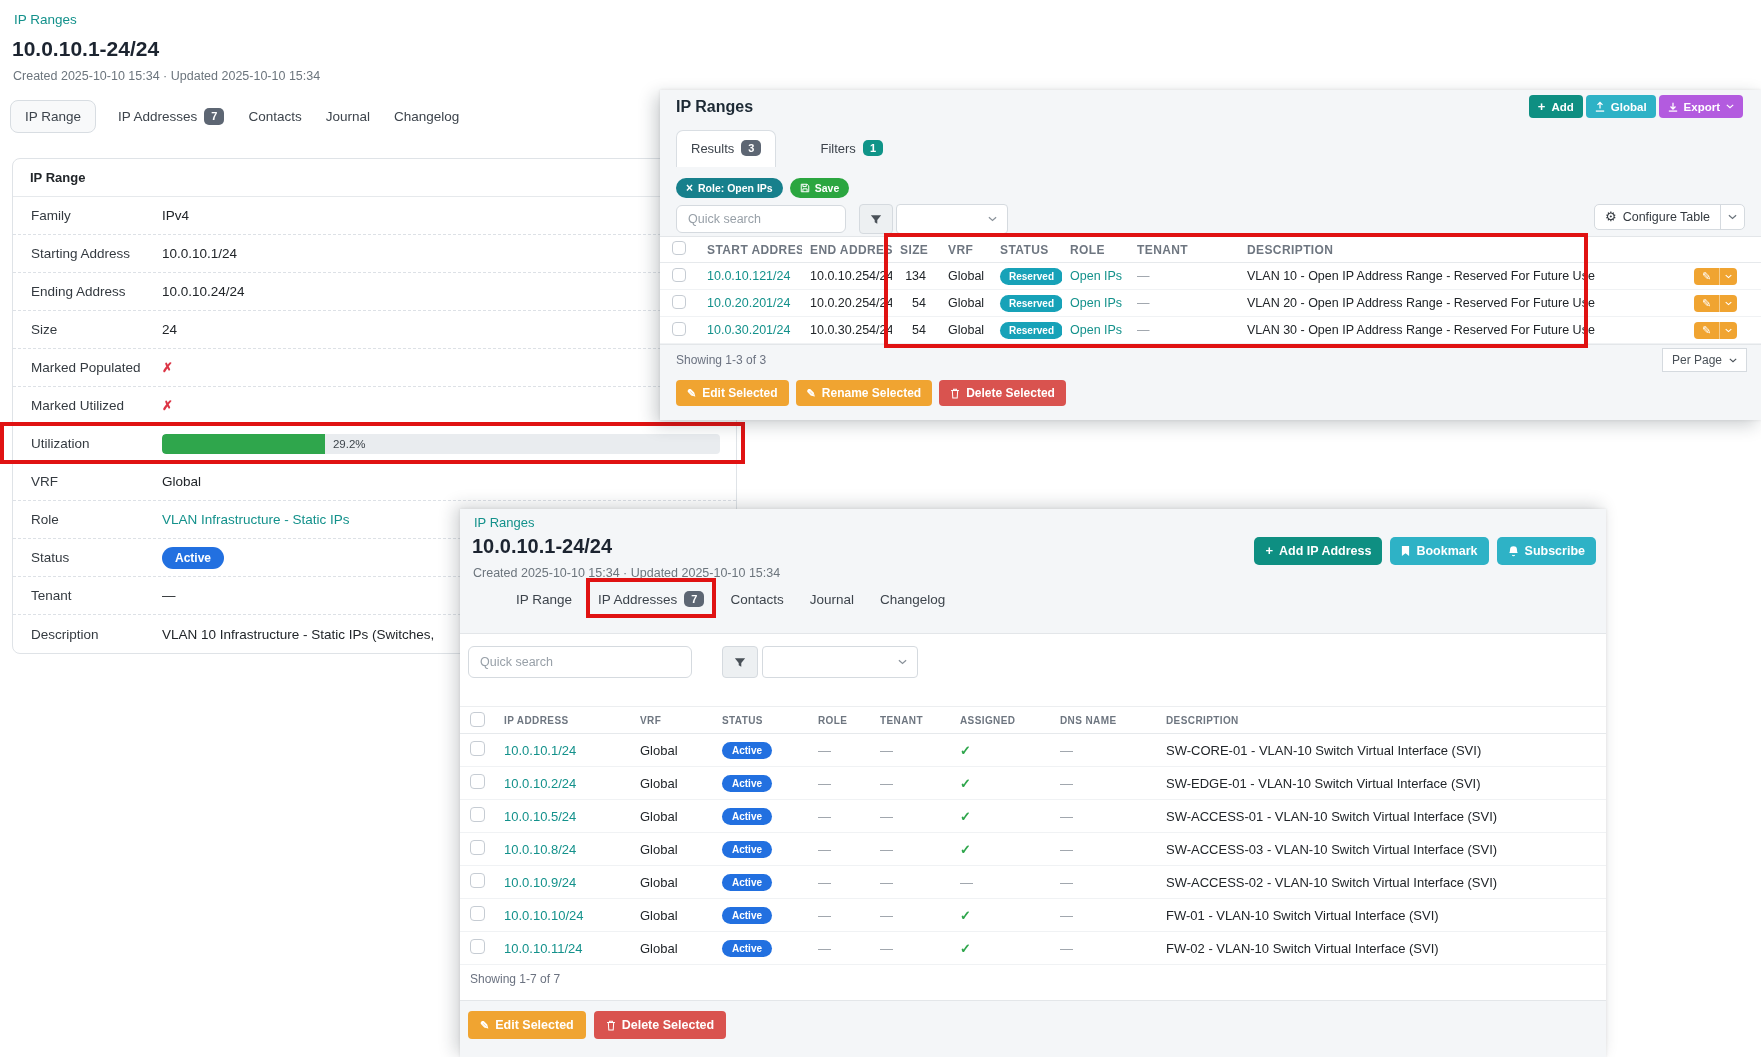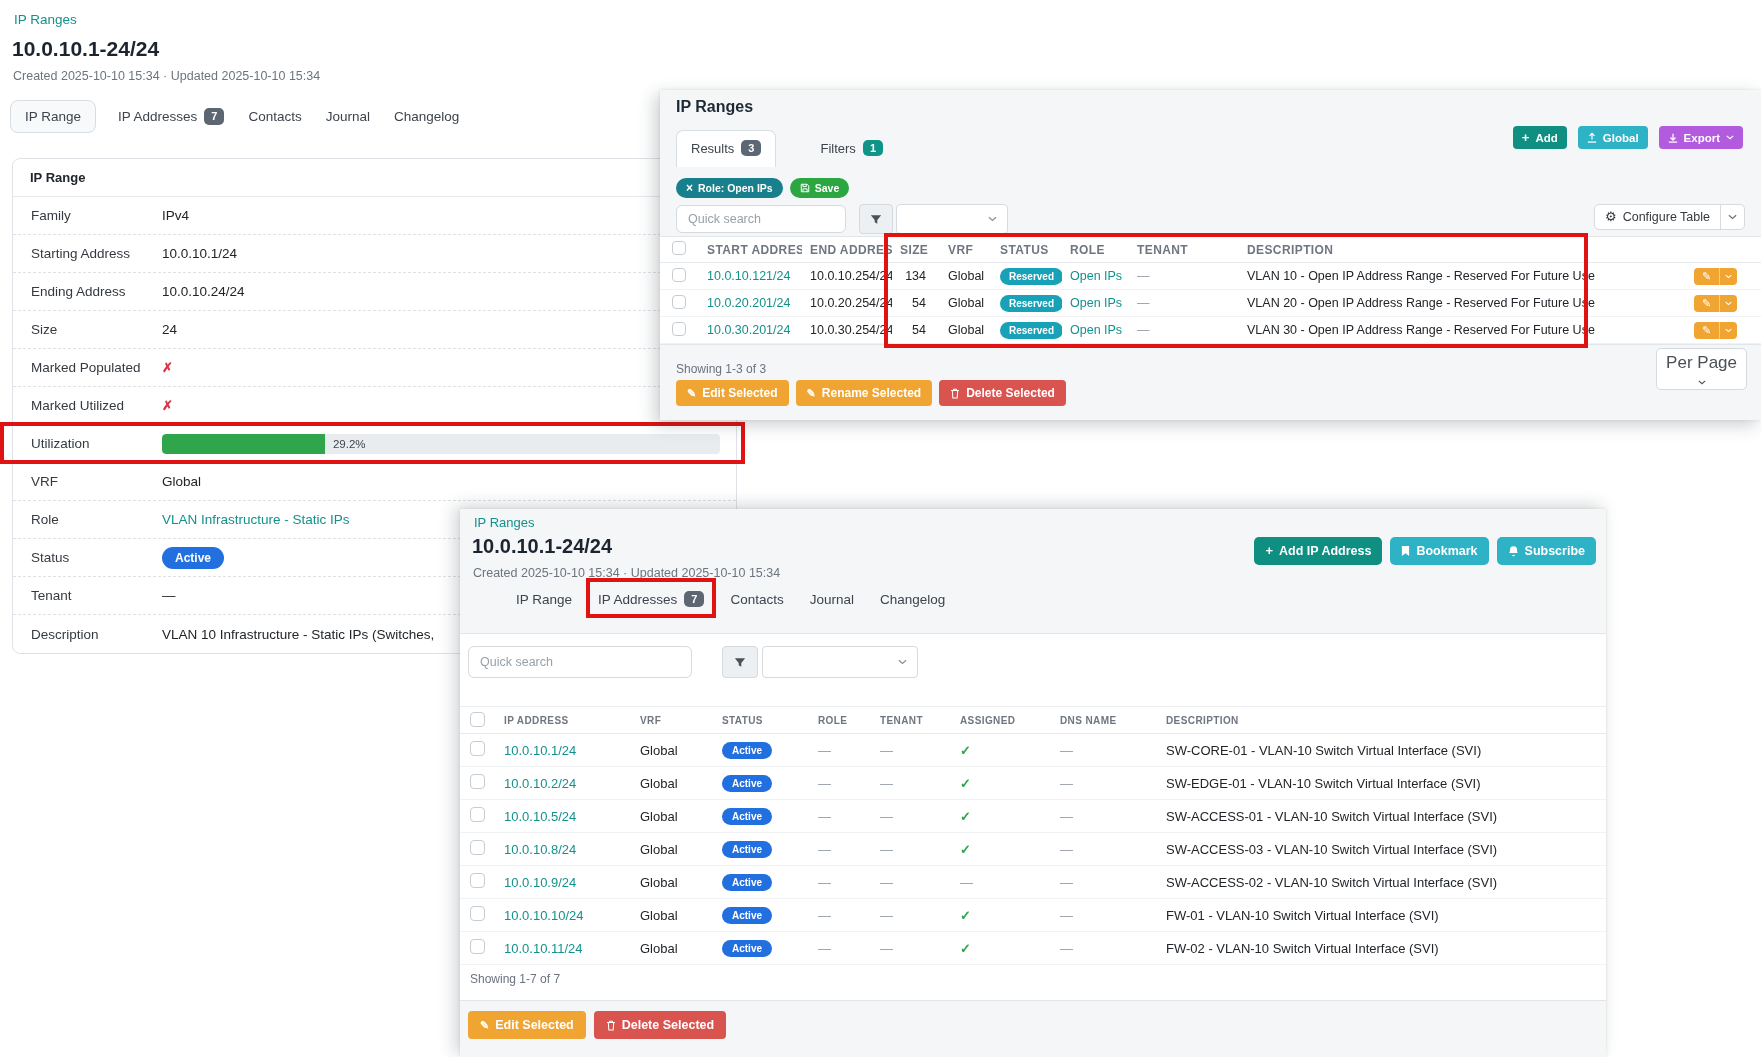--- a/index.html
+++ b/index.html
@@ -44,21 +44,21 @@
   .pd-value { color:#212529; padding-right:16px; }
   .cross { color:var(--cross-red,#dc3545); font-weight:700; font-size:13px; }
   .track { height:20px; background:#e9ecef; border-radius:4px; display:flex; align-items:center; margin-right:16px; overflow:hidden; }
   .fill { height:100%; background:var(--progress-green,#2fa64c); border-radius:4px 0 0 4px; }
   .plabel { margin-left:8px; font-size:11.5px; color:#3e454c; white-space:nowrap; }
   .annot-util { left:-13px; right:-9px; top:-3px; bottom:-2px; }
 
   
   .panel-list { position:absolute; left:660px; top:90px; width:1101px; height:330px; background:#f4f6f8; z-index:2; box-shadow:-5px 5px 16px rgba(25,35,45,.22), 0 0 3px rgba(25,35,45,.10); }
   .pl-title { position:absolute; left:16px; top:8px; font-size:16px; font-weight:700; color:#1d2a35; }
-  .pl-actions { position:absolute; right:18px; top:5px; display:flex; gap:11px;margin-top:31px; }
+  .pl-actions { position:absolute; right:18px; top:5px; display:flex; gap:3px; }
   .btn-sm { font-size:11.5px; padding:5px 9px; }
   .btn-add { background:var(--btn-add,#0e8f82); }
   .btn-cyan { background:var(--btn-cyan,#2eb2c6); }
   .btn-export { background:var(--btn-export,#b35bdf); }
   .pl-tabs { position:absolute; left:16px; top:40px; display:flex; align-items:flex-end; font-size:13px; color:#3d444c;gap:20px; }
   .pl-tab-active { background:#fff; border:1px solid #d9dee3; border-bottom:none; border-radius:7px 7px 0 0; padding:9px 14px 11px; display:inline-flex; align-items:center; cursor:pointer; }
   .pl-tab { padding:9px 6px 11px; margin-left:18px; display:inline-flex; align-items:center; cursor:pointer; }
   .pl-chips { position:absolute; left:16px; top:88px; display:flex; gap:7px; }
   .chip { border-radius:11px; padding:4px 10px; font-size:10.5px; font-weight:700; color:#fff; display:inline-flex; align-items:center; gap:5px; cursor:pointer; }
   .chip-filter { background:var(--chip-teal,#17808c); }
@@ -75,21 +75,21 @@
   .g-tr:last-child { border-bottom:none; }
   .g-cell { padding-left:8px; white-space:nowrap; overflow:hidden; }
   .g-cb { padding-left:12px; }
   .g-size { text-align:right; padding-right:14px; }
   .mini-split { display:inline-flex; border-radius:4px; overflow:hidden; background:var(--btn-orange,#f0a431); color:#fff; cursor:pointer; }
   .mini-split .m1 { padding:3px 8px; font-size:10px; display:flex; align-items:center; }
   .mini-split .m2 { padding:3px 5px; border-left:1px solid rgba(255,255,255,.45); display:flex; align-items:center; }
   .annot-cols { left:224px; top:-4px; width:704px; height:115px; }
   .pl-footer { position:absolute; left:16px; right:14px; top:258px; display:flex; align-items:center; }
   .showing { font-size:12px; color:#6b7280; }
-  .pp { margin-left:auto; display:inline-flex; gap:7px; align-items:center; background:#fff; border:1px solid #d5dadf; border-radius:5px; padding:4px 9px; font-size:17px; color:#495057; cursor:pointer;flex-direction:column; }
+  .pp { margin-left:auto; display:inline-flex; gap:7px; align-items:center; background:#fff; border:1px solid #d5dadf; border-radius:0; padding:4px 9px; font-size:12px; color:#495057; cursor:pointer; }
   .pl-bulk { position:absolute; left:16px; top:290px; display:flex; gap:7px; }
   .btn-md { font-size:12px; padding:6px 11px; }
   .btn-orange { background:var(--btn-orange,#f0a431); }
   .btn-red { background:var(--btn-red,#d9534f); }
 
   
   .panel-addr { position:absolute; left:460px; top:509px; width:1146px; height:548px; background:#f4f6f8; z-index:3; box-shadow:-5px -3px 16px rgba(25,35,45,.20), 0 0 3px rgba(25,35,45,.10); }
   .pa-crumb { position:absolute; left:14px; top:6px; font-size:13px; }
   .pa-title { position:absolute; left:12px; top:26px; font-size:20px; font-weight:700; color:#1c2430; }
   .pa-meta { position:absolute; left:13px; top:57px; font-size:12.5px; color:#6c757d; }

